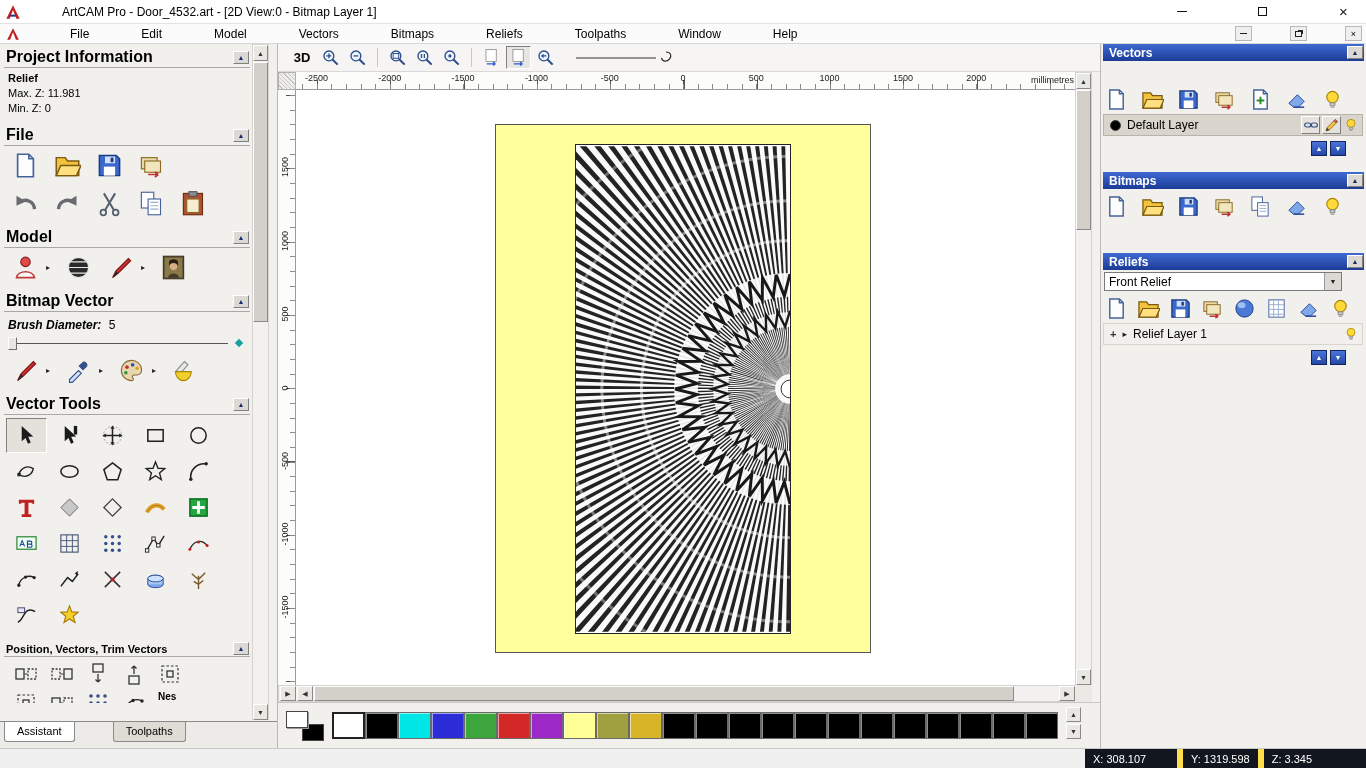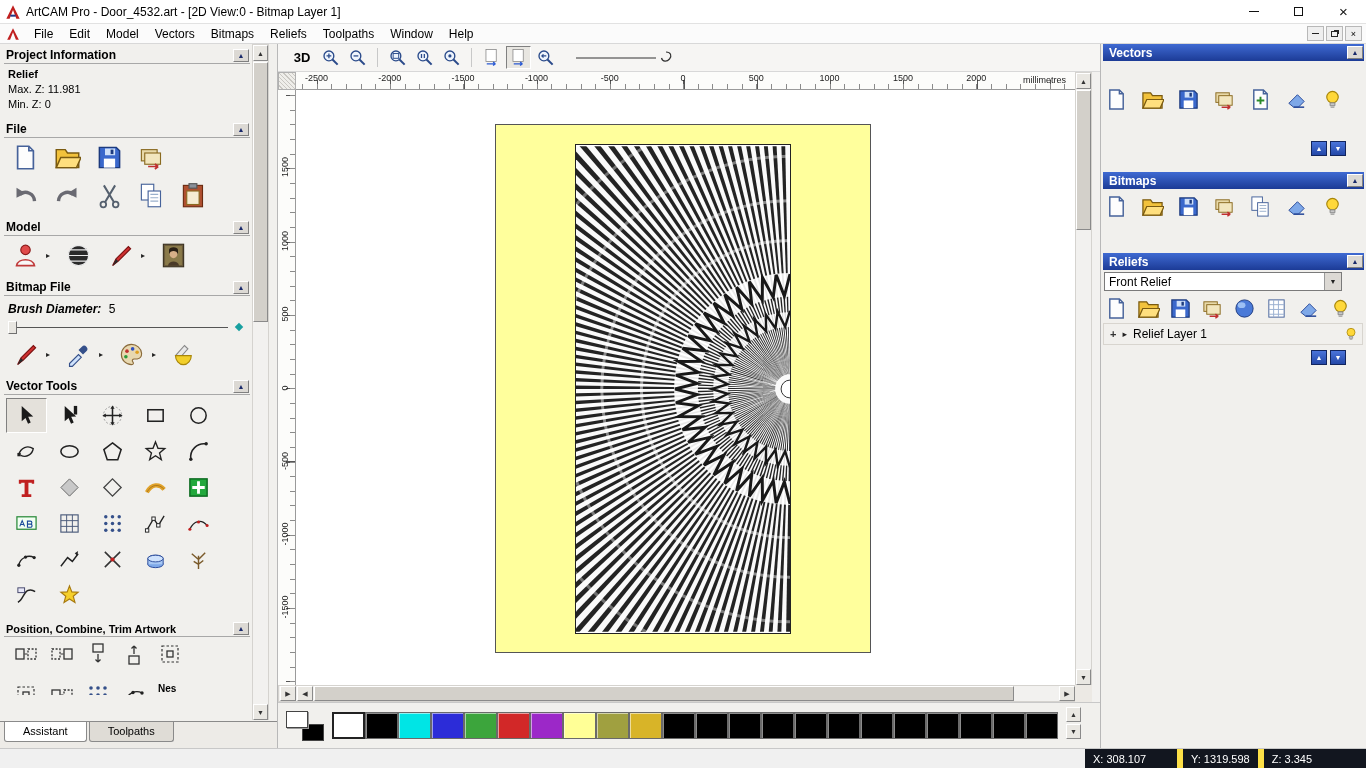--- a/index.html
+++ b/index.html
@@ -1,86 +1,86 @@
 <!DOCTYPE html>
 <html><head>
 <meta charset="utf-8">
 <style>
 *{margin:0;padding:0;box-sizing:border-box;}
 html,body{width:1366px;height:768px;overflow:hidden;}
 body{font-family:"Liberation Sans",sans-serif;font-size:12px;color:#000;background:#f0f0f0;user-select:none;}
 #app{position:relative;width:1366px;height:768px;background:#f0f0f0;overflow:hidden;}
-.abs{position:absolute;}
+.abs{position:absolute;gap:36px;}
 svg{display:block;}
 
 
 #titlebar{left:0;top:0;width:1366px;height:24px;background:#fff;display:flex;align-items:center;border-bottom:1px solid #e2e2e2;}
 .win-btn{width:45px;height:24px;display:flex;align-items:center;justify-content:center;font-size:13px;color:#111;}
 .glyph-min{width:10px;height:1px;background:#111;display:inline-block;}
 .glyph-max{width:9px;height:9px;border:1px solid #111;display:inline-block;}
 #title-text{margin-left:5px;font-size:12px;}
 
 
 #menubar{left:0;top:24px;width:1366px;height:20px;background:#fbfbfb;display:flex;align-items:center;border-bottom:1px solid #d8d8d8;}
 .menu-item{padding:2px 8px;font-size:12px;}
 .mdi-btn{width:17px;height:15px;display:flex;align-items:center;justify-content:center;border:1px solid #b8b8b8;background:#efefef;margin-left:2px;font-size:9px;}
 .glyph-min-s{width:7px;height:1px;background:#222;display:inline-block;}
 .glyph-rest{width:7px;height:6px;border:1px solid #222;display:inline-block;box-shadow:2px -2px 0 -1px #222;}
 
 
 #left-panel{left:0;top:44px;width:278px;height:704px;background:#f1f0ed;border-right:1px solid #b8b8b8;overflow:hidden;}
 #left-content{position:absolute;left:4px;top:2px;width:246px;height:674px;overflow:hidden;}
 .sec-h{display:flex;align-items:center;justify-content:space-between;border-bottom:1px solid #a8a8a8;padding:2px 1px 1px 2px;margin-top:4px;}
-.sec-h b{font-size:12px;}
+.sec-h b{font-size:16px;}
 .sec-btn{width:16px;height:13px;background:#dcd9d4;border:1px solid;border-color:#fff #808080 #808080 #fff;font-size:7px;line-height:11px;text-align:center;color:#1a2a6a;}
 .proj-grid{display:flex;padding:3px 0 4px 4px;font-size:11px;line-height:15px;}
 .proj-grid .col1{width:108px;}
 .icon-row{display:flex;align-items:center;gap:15px;padding:6px 4px 5px 8px;}
 .icon-row svg{width:27px;height:27px;}
 .bigicon{display:inline-flex;}
 .flyout{font-size:8px;color:#222;margin-left:-8px;}
 .brush-label{font-size:12px;padding:6px 0 2px 4px;}
 .slider{position:relative;height:15px;margin:2px 8px 4px 4px;}
 .slider .track{position:absolute;left:0;right:14px;top:7px;height:1px;background:#555;}
 .slider .handle{position:absolute;left:0;top:1px;width:9px;height:13px;background:#e8e6e1;border:1px solid;border-color:#fff #707070 #707070 #fff;}
 .slider .tick{position:absolute;right:0;top:4px;width:6px;height:6px;background:#18a0a0;transform:rotate(45deg);}
 .tool-grid{padding:3px 0 2px 2px;}
 .tool-row{display:flex;gap:2px;margin-bottom:1px;}
 .tool{width:41px;height:35px;display:flex;align-items:center;justify-content:center;}
 .tool svg{width:23px;height:23px;}
 .tool.pressed{border:1px solid;border-color:#808080 #fff #fff #808080;background:#e4e1db;}
 .pos-row{display:flex;gap:12px;padding:5px 2px 3px 10px;align-items:flex-start;}
 .pos-row svg{width:24px;height:24px;}
-.pos-row.clip{height:14px;overflow:hidden;padding-top:2px;margin-top:12px;}
+.pos-row.clip{height:14px;overflow:hidden;padding-top:2px;}
 .nes-label{font-size:10px;font-weight:bold;align-self:flex-start;}
 
 
 .sb{background:#f2f1ef;border:1px solid #d5d3cf;}
 .sb-btn{position:absolute;background:#e9e7e2;border:1px solid;border-color:#fff #8a8a8a #8a8a8a #fff;display:flex;align-items:center;justify-content:center;font-size:7px;color:#333;}
 .sb-thumb{position:absolute;background:#d3d0ca;border:1px solid;border-color:#fff #8a8a8a #8a8a8a #fff;}
 
 
 .tabstrip{border-top:1px solid #8a8a8a;background:#edebe7;display:flex;padding:0 0 0 4px;align-items:flex-start;}
-.tab{padding:3px 18px 4px;border:1px solid #8a8a8a;border-top:none;border-radius:0 0 3px 3px;background:#dfdcd6;font-size:11px;margin-right:2px;}
+.tab{padding:3px 12px 4px;border:1px solid #8a8a8a;border-top:none;border-radius:0 0 3px 3px;background:#dfdcd6;font-size:11px;margin-right:2px;}
 .tab.active{background:#fff;}
 
 
 #center{left:278px;top:44px;width:822px;height:704px;background:#f2f1ef;}
 #canvas-toolbar{position:absolute;left:0;top:0;width:822px;height:28px;background:#f6f5f3;border-bottom:1px solid #d8d8d8;display:flex;align-items:center;padding-left:10px;gap:2px;}
 .tbtn{width:25px;height:23px;display:flex;align-items:center;justify-content:center;}
 .tbtn svg{width:19px;height:19px;}
 .tbtn.pressed{border:1px solid;border-color:#808080 #fff #fff #808080;background:#e8e6e1;}
 .tsep{width:1px;height:19px;background:#c8c8c8;margin:0 5px;}
 .t3d{font-weight:bold;font-size:13px;width:28px;text-align:center;}
 #ruler-corner{position:absolute;left:0;top:28px;width:18px;height:18px;background:repeating-linear-gradient(45deg,#efeeea 0 2px,#c9c7c2 2px 3px);border:1px solid #b0b0b0;}
 #h-ruler{position:absolute;left:18px;top:28px;width:779px;height:18px;background:#fcfcfa;border-bottom:1px solid #9a9a9a;
  background-image:repeating-linear-gradient(to right,#8a8a8a 0 1px,transparent 1px 14.66px),repeating-linear-gradient(to right,#555 0 1px,transparent 1px 73.3px);
  background-size:779px 5px,779px 9px;background-position:5.8px 100%,20.5px 100%;background-repeat:no-repeat;}
 .rlab{position:absolute;top:1px;transform:translateX(-50%);font-size:9px;color:#222;}
-.runit{position:absolute;right:9px;top:3px;font-size:9px;color:#222;}
+.runit{position:absolute;right:1px;top:3px;font-size:9px;color:#222;}
 #v-ruler{position:absolute;left:0;top:46px;width:18px;height:595px;background:#fcfcfa;border-right:1px solid #9a9a9a;
  background-image:repeating-linear-gradient(to bottom,#8a8a8a 0 1px,transparent 1px 14.66px),repeating-linear-gradient(to bottom,#555 0 1px,transparent 1px 73.3px);
  background-size:5px 595px,9px 595px;background-position:100% 5.3px,100% 5.3px;background-repeat:no-repeat;}
 .vlab{position:absolute;left:-13px;width:40px;text-align:center;font-size:9px;color:#222;transform:rotate(-90deg);}
 #canvas{position:absolute;left:18px;top:46px;width:779px;height:595px;background:#fff;overflow:hidden;}
 #sheet{position:absolute;left:199px;top:34px;width:376px;height:529px;background:#ffff9c;border:1px solid #555;}
 #door-pattern{position:absolute;left:79px;top:19px;background:#fff;border:1px solid #222;}
 #canvas-vscroll{position:absolute;left:797px;top:28px;width:17px;height:613px;}
 #canvas-hscroll{position:absolute;left:0;top:641px;width:797px;height:17px;}
 #hv-corner{position:absolute;left:797px;top:641px;width:17px;height:17px;background:#ece9e4;}
@@ -539,21 +539,21 @@
           </span>
         <span class="flyout">▸</span>
         <span class="bigicon">
             <svg viewBox="0 0 24 24">
               <use href="#s-mona"></use>
             </svg>
           </span>
       </div>
 
       <div class="sec-h">
-        <b>Bitmap File</b>
+        <b>Bitmap Vector</b>
         <span class="sec-btn">▲</span>
       </div>
       <div class="brush-label">
         <b><i>Brush Diameter:</i></b>
         <span style="margin-left:4px">5</span>
       </div>
       <div class="slider">
         <div class="track"></div>
         <div class="handle"></div>
         <div class="tick"></div>
@@ -732,21 +732,21 @@
             </span>
           <span class="tool">
               <svg viewBox="0 0 24 24">
                 <use href="#s-wand"></use>
               </svg>
             </span>
         </div>
       </div>
 
       <div class="sec-h">
-        <b style="font-size:11px">Position, Combine, Trim Artwork</b>
+        <b style="font-size:11px">Position, Vectors, Trim Vectors</b>
         <span class="sec-btn">▲</span>
       </div>
       <div class="pos-row">
         <span>
             <svg viewBox="0 0 24 24">
               <use href="#s-posL"></use>
             </svg>
           </span>
         <span>
             <svg viewBox="0 0 24 24">
@@ -1085,20 +1085,41 @@
           <svg viewBox="0 0 24 24">
             <use href="#s-eraser"></use>
           </svg>
         </span>
       <span>
           <svg viewBox="0 0 24 24">
             <use href="#s-bulb"></use>
           </svg>
         </span>
     </div>
+    <div class="layer-row" style="top:70px;">
+      <span class="dot"></span>
+      <span>Default Layer</span>
+      <span class="row-icons">
+        <span class="mini-btn">
+            <svg viewBox="0 0 24 24">
+              <use href="#s-chain"></use>
+            </svg>
+          </span>
+        <span class="mini-btn">
+            <svg viewBox="0 0 24 24">
+              <use href="#s-pencil"></use>
+            </svg>
+          </span>
+        <span>
+            <svg viewBox="0 0 24 24" style="width:16px;height:16px">
+              <use href="#s-bulb"></use>
+            </svg>
+          </span>
+      </span>
+    </div>
     <div class="updown" style="top:97px;left:210px;">
       <span class="blue-btn">▲</span>
       <span class="blue-btn">▼</span>
     </div>
 
     <div class="blue-h" style="top:128px;">
       <span>Bitmaps</span>
       <span class="sec-btn">▲</span>
     </div>
     <div class="ricon-row" style="top:149px;">

